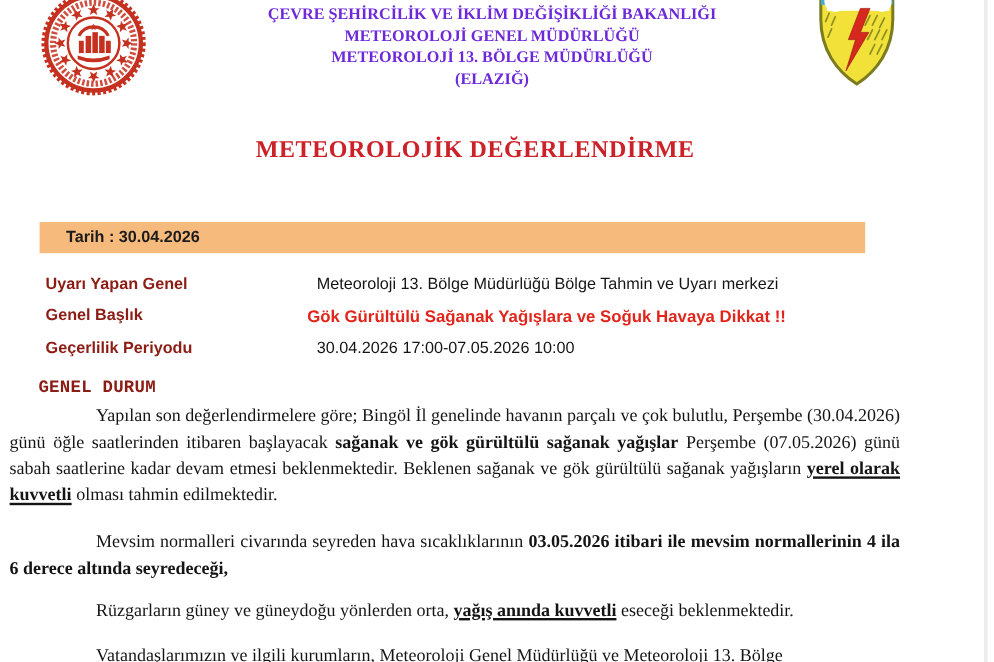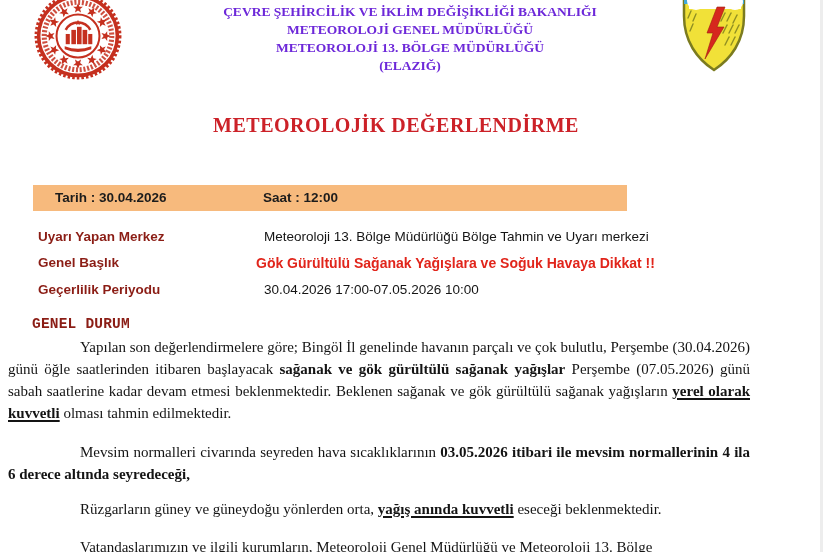--- a/index.html
+++ b/index.html
@@ -21,21 +21,21 @@
 
   
   .doc-title{
     left:0;top:114px;width:792px;text-align:center;
     font-size:20px;font-weight:bold;letter-spacing:.5px;
     color:var(--title-red,#cc2128);
   }
 
   
   .info-bar{
-    left:33px;top:185px;width:594px;height:26px;
+    left:33px;top:185px;width:688px;height:26px;
     background:var(--bar-orange,#f7ba7d);
     font-family:"Liberation Sans", sans-serif;
     font-weight:bold;font-size:13.5px;color:#1c1c1c;line-height:26px;text-align:center;
   }
   .info-bar .date{position:absolute;left:22px;}
   .info-bar .time{position:absolute;left:230px;}
 
   
   .detail-label{
     font-family:"Liberation Sans", sans-serif;font-weight:bold;
@@ -148,24 +148,23 @@
       </g>
       <polygon points="38,36 28,62 34,62 26,88 45,56 38,56 46,36" fill="#d6281e" stroke="#a01c12" stroke-width="0.6"></polygon>
     </g>
   </svg>
 </div>
 
 <div class="abs doc-title">METEOROLOJİK DEĞERLENDİRME</div>
 
 <div class="abs info-bar">
   <span class="date">Tarih : 30.04.2026</span>
-  <span class="time">Saat : 12:00</span>
 </div>
 
-<div class="abs detail-label lbl row1">Uyarı Yapan Merkez</div>
+<div class="abs detail-label lbl row1">Uyarı Yapan Genel</div>
 <div class="abs detail-value val row1">Meteoroloji 13. Bölge Müdürlüğü Bölge Tahmin ve Uyarı merkezi</div>
 
 <div class="abs detail-label lbl row2">Genel Başlık</div>
 <div class="abs detail-value alert val-alert row2">Gök Gürültülü Sağanak Yağışlara ve Soğuk Havaya Dikkat !!</div>
 
 <div class="abs detail-label lbl row3">Geçerlilik Periyodu</div>
 <div class="abs detail-value val row3">30.04.2026 17:00-07.05.2026 10:00</div>
 
 <div class="abs section-heading">GENEL DURUM</div>
 

